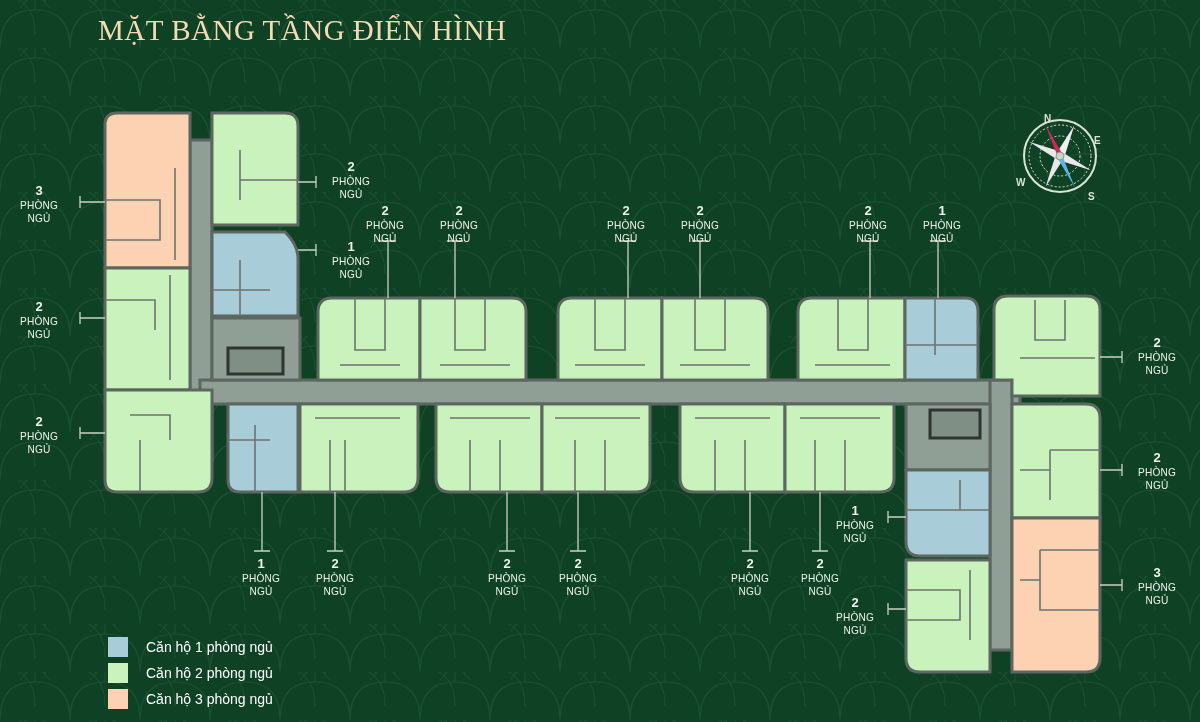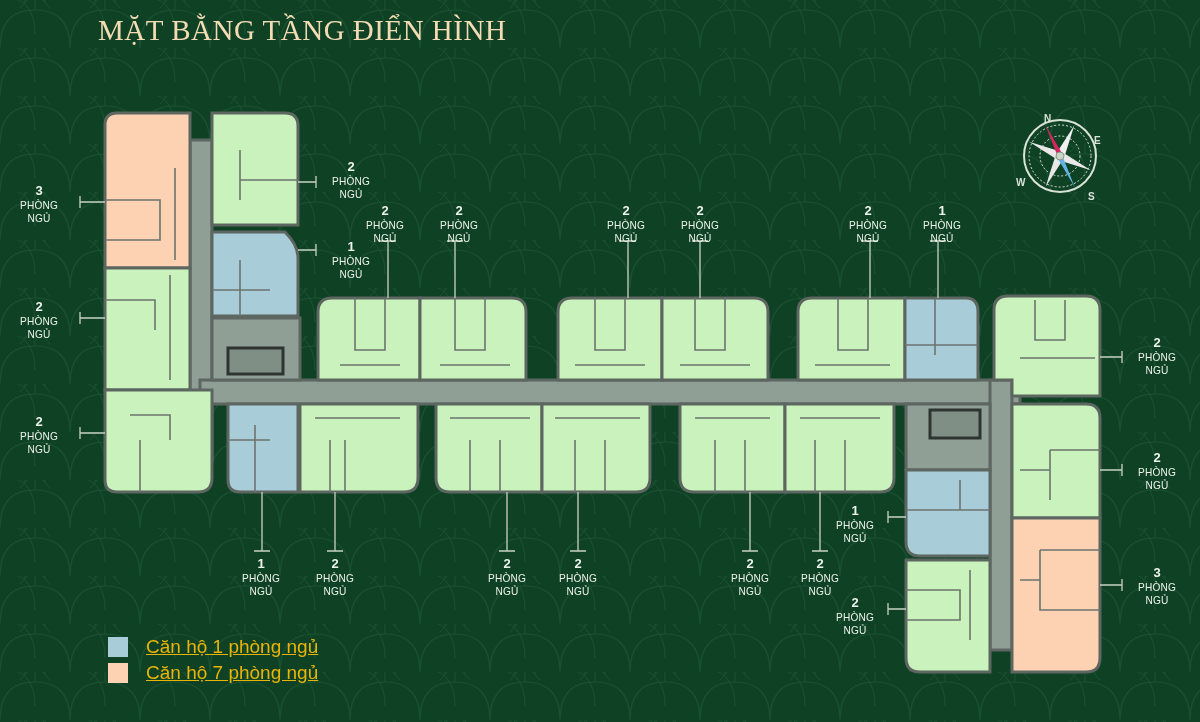--- a/index.html
+++ b/index.html
@@ -6,21 +6,21 @@
   body{width:1200px;height:722px;overflow:hidden;background:#0f4225;font-family:"Liberation Sans",sans-serif;position:relative;}
   .bg{position:absolute;left:0;top:0;width:1200px;height:722px;}
   .title{position:absolute;left:98px;top:14px;font-family:Liberation Serif, serif;font-size:29px;color:#f3dcb4;letter-spacing:0.5px;font-weight:normal;}
   .plan{position:absolute;left:0;top:0;width:1200px;height:722px;}
   .lbl{position:absolute;color:#eef3ea;text-align:center;line-height:1.15;font-family:"Liberation Sans",sans-serif;}
   .lbl .n{display:block;font-size:13px;font-weight:bold;}
   .lbl .t{display:block;font-size:11.5px;letter-spacing:0.2px;transform:scaleX(0.88);}
   .legend{position:absolute;left:108px;top:634px;}
   .leg-item{display:flex;align-items:center;height:26px;}
   .sw{width:20px;height:20px;margin-right:18px;}
-  .leg-text{color:#eab308;font-size:19px;text-decoration:underline;}
+  .leg-text{color:#ffffff;font-size:14px;}
   .compass{position:absolute;left:1012px;top:108px;width:96px;height:96px;}
 </style>
 </head>
 <body>
 
 <svg class="bg" viewBox="0 0 1200 722" xmlns="http://www.w3.org/2000/svg">
   <defs>
     <pattern id="leaf" x="0" y="0" width="70" height="48" patternUnits="userSpaceOnUse">
       <path d="M0 48 Q0 10 35 10 Q70 10 70 48" fill="none" stroke="#1c5433" stroke-width="1.2"></path>
       <path d="M35 10 L35 -14 M20 8 L35 -8 L50 8 M24 2 L35 -10 L46 2" fill="none" stroke="#1c5433" stroke-width="1"></path>
@@ -229,16 +229,20 @@
     <span class="n">2</span>
     <span class="t">PHÒNG NGỦ</span>
   </div>
 
 <div class="legend">
   <div class="leg-item">
     <div class="sw" style="background:#a9ccd9"></div>
     <span class="leg-text">Căn hộ 1 phòng ngủ</span>
   </div>
   <div class="leg-item">
+    <div class="sw" style="background:#c9f2bd"></div>
+    <span class="leg-text">Căn hộ 2 phòng ngủ</span>
+  </div>
+  <div class="leg-item">
     <div class="sw" style="background:#fcd2b2"></div>
-    <span class="leg-text">Căn hộ 7 phòng ngủ</span>
+    <span class="leg-text">Căn hộ 3 phòng ngủ</span>
   </div>
 </div>
 
 </body></html>

